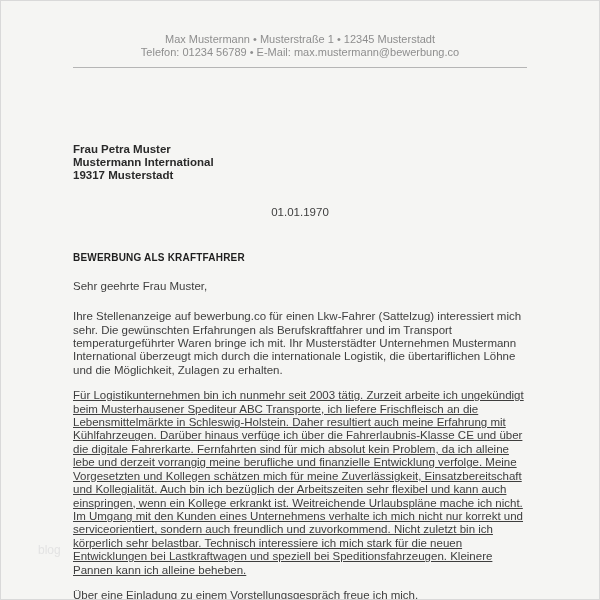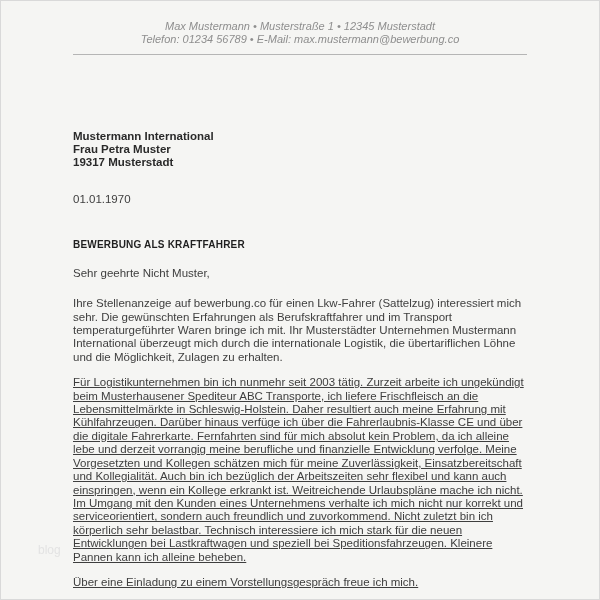--- a/index.html
+++ b/index.html
@@ -14,46 +14,45 @@
     box-sizing: border-box;
     background: var(--page-background, #f5f5f3);
     border: 1px solid var(--page-border, #d9d9d9);
     overflow: hidden;
     font-family: "Liberation Sans", "DejaVu Sans", sans-serif;
     font-size: 11.5px;
     color: var(--body-text, #3e3e3e);
   }
   .sender {
     text-align: center;
-    padding-top: 19px;
+    padding-top: 32px;
     color: var(--header-text, #8e8e8e);
     font-size: 11px;
     line-height: 13px;
-    font-style: italic;
   }
   .sender .contact-line + .contact-line {
   }
   .divider {
     border: 0;
     border-top: 1px solid var(--divider, #b5b5b5);
     margin: 8px 72px 0 72px;
     height: 0;
   }
   .content {
     padding: 0 72px;
   }
   .recipient {
     margin-top: 75px;
     font-weight: bold;
     color: #2a2a2a;
     line-height: 13.2px;
   }
   .date {
     margin-top: 23px;
-    text-align: left;
+    text-align: center;
     line-height: 13.2px;
   }
   .subject {
     margin: 30px 0 0 0;
     font-size: 10px;
     font-weight: bold;
     color: #1f1f1f;
     line-height: 17px;
     letter-spacing: 0.2px;
   }
@@ -90,30 +89,30 @@
   <header class="sender">
     <div class="contact-line">Max Mustermann • Musterstraße 1 • 12345 Musterstadt</div>
     <div class="contact-line">Telefon: 01234 56789 • E-Mail: max.mustermann@bewerbung.co</div>
   </header>
 
   <hr class="divider">
 
   <main class="content">
 
     <div class="recipient">
+      <div>Frau Petra Muster</div>
       <div>Mustermann International</div>
-      <div>Frau Petra Muster</div>
       <div>19317 Musterstadt</div>
     </div>
 
     <div class="date">01.01.1970</div>
 
     <h1 class="subject">BEWERBUNG ALS KRAFTFAHRER</h1>
 
-    <p class="salutation">Sehr geehrte Nicht Muster,</p>
+    <p class="salutation">Sehr geehrte Frau Muster,</p>
 
     <p class="paragraph">Ihre Stellenanzeige auf bewerbung.co für einen Lkw-Fahrer (Sattelzug) interessiert mich sehr. Die gewünschten Erfahrungen als Berufskraftfahrer und im Transport temperaturgeführter Waren bringe ich mit. Ihr Musterstädter Unternehmen Mustermann International überzeugt mich durch die internationale Logistik, die übertariflichen Löhne und die Möglichkeit, Zulagen zu erhalten.</p>
 
     <p class="paragraph">Für Logistikunternehmen bin ich nunmehr seit 2003 tätig. Zurzeit arbeite ich ungekündigt beim Musterhausener Spediteur ABC Transporte, ich liefere Frischfleisch an die Lebensmittelmärkte in Schleswig-Holstein. Daher resultiert auch meine Erfahrung mit Kühlfahrzeugen. Darüber hinaus verfüge ich über die Fahrerlaubnis-Klasse CE und über die digitale Fahrerkarte. Fernfahrten sind für mich absolut kein Problem, da ich alleine lebe und derzeit vorrangig meine berufliche und finanzielle Entwicklung verfolge. Meine Vorgesetzten und Kollegen schätzen mich für meine Zuverlässigkeit, Einsatzbereitschaft und Kollegialität. Auch bin ich bezüglich der Arbeitszeiten sehr flexibel und kann auch einspringen, wenn ein Kollege erkrankt ist. Weitreichende Urlaubspläne mache ich nicht. Im Umgang mit den Kunden eines Unternehmens verhalte ich mich nicht nur korrekt und serviceorientiert, sondern auch freundlich und zuvorkommend. Nicht zuletzt bin ich körperlich sehr belastbar. Technisch interessiere ich mich stark für die neuen Entwicklungen bei Lastkraftwagen und speziell bei Speditionsfahrzeugen. Kleinere Pannen kann ich alleine beheben.</p>
 
     <p class="closing">Über eine Einladung zu einem Vorstellungsgespräch freue ich mich.</p>
 
   </main>
 
   <div class="watermark">blog</div>

